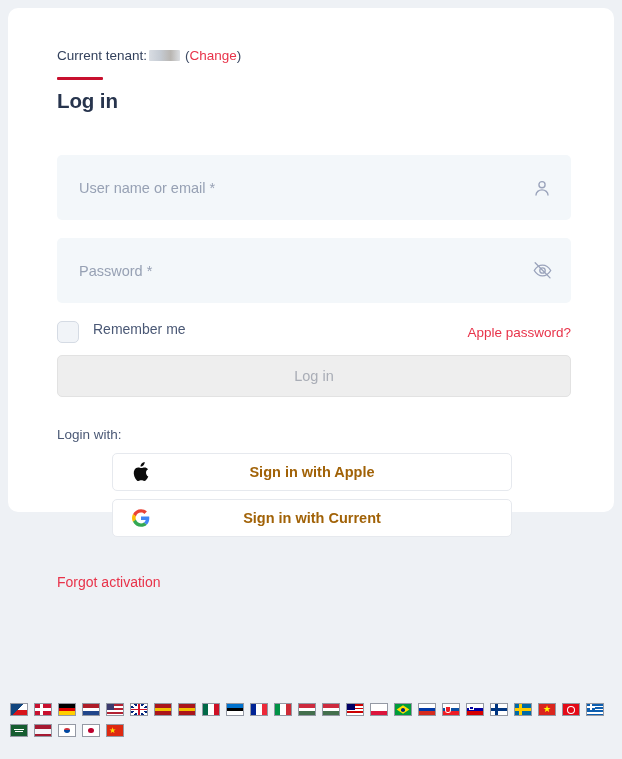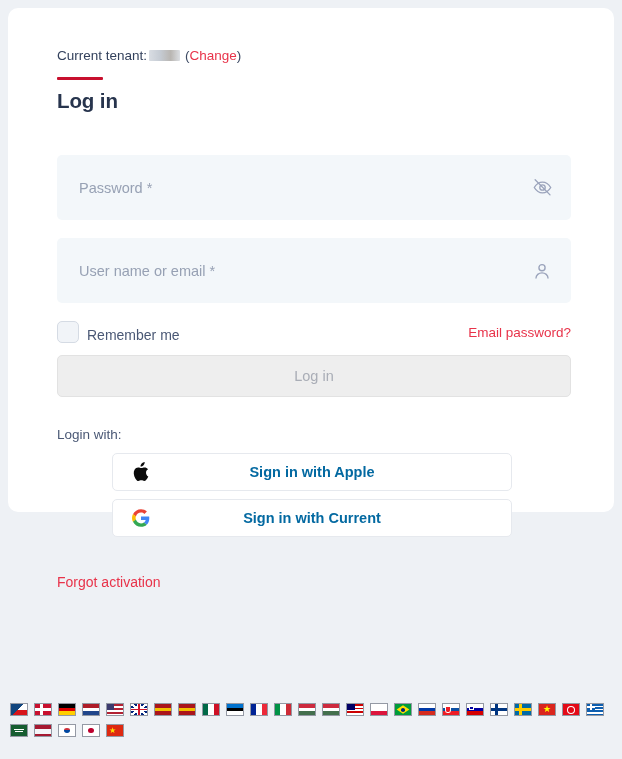--- a/index.html
+++ b/index.html
@@ -77,21 +77,21 @@
     color: #9aa3bb; display: flex; align-items: center; justify-content: center;
     cursor: pointer;
   }
   .field-icon.static { cursor: default; }
 
   
   .remember-row {
     display: flex; align-items: center; justify-content: space-between;
     width: 514px; margin-top: 3px; margin-bottom: 12px;
   }
-  .remember-left { display: flex; align-items: flex-end; gap: 8px; }
+  .remember-left { display: flex; align-items: flex-start; gap: 14px; }
   .checkbox {
     width: 22px; height: 22px; border: 1px solid #d5dbe4;
     border-radius: 5px; background: #f1f4f8; cursor: pointer;
   }
   .remember-label { font-size: 14px; color: #4a5875; }
   .forgot { font-size: 13.5px; color: #e8334a; text-decoration: none; cursor: pointer; }
 
   
   .login-btn {
     width: 514px; height: 42px;
@@ -114,21 +114,21 @@
     background: #ffffff; border: 1px solid #e6e9ee; border-radius: 5px;
     margin-bottom: 8px;
     display: flex; align-items: center; justify-content: center;
     cursor: pointer;
   }
   .social-logo {
     position: absolute; left: 18px; top: 50%; transform: translateY(-50%);
     width: 20px; height: 20px;
     display: flex; align-items: center; justify-content: center;
   }
-  .social-label { font-size: 14.5px; color: #0369a1; font-weight: bold; }
+  .social-label { font-size: 14.5px; color: #a16207; font-weight: bold; }
 
   .ms-grid {
     width: 17px; height: 17px;
     display: grid; grid-template-columns: 8px 8px; grid-template-rows: 8px 8px;
     gap: 1px;
   }
   .ms-a { background: #f25022; }
   .ms-b { background: #7fba00; }
   .ms-c { background: #00a4ef; }
   .ms-d { background: #ffb900; }
@@ -175,48 +175,48 @@
             <span class="link-paren">)</span>
         </div>
       </div>
 
       
       <div class="accent-bar"></div>
       <h1 class="page-title">Log in</h1>
 
       
       <div class="fields">
+
+        <div class="field">
+          <input type="text" placeholder="User name or email *" style="">
+          <span class="field-icon static">
+            <svg width="20" height="20" viewBox="0 0 24 24" fill="none" stroke="currentColor" stroke-width="1.6" stroke-linecap="round">
+              <circle cx="12" cy="8" r="3.7"></circle>
+              <path d="M4.8 20.5c0-3.6 3.2-6.2 7.2-6.2s7.2 2.6 7.2 6.2"></path>
+            </svg>
+          </span>
+        </div>
 
         <div class="field">
           <input type="password" placeholder="Password *" style="">
           <span class="field-icon">
             <svg width="21" height="21" viewBox="0 0 24 24" fill="none" stroke="currentColor" stroke-width="1.5" stroke-linecap="round">
               <path d="M2.6 12s3.7-6.2 9.4-6.2S21.4 12 21.4 12s-3.7 6.2-9.4 6.2S2.6 12 2.6 12z"></path>
               <circle cx="12" cy="12" r="3.1"></circle>
               <line x1="3.6" y1="3.2" x2="20.6" y2="20.4"></line>
             </svg>
           </span>
         </div>
 
-        <div class="field">
-          <input type="text" placeholder="User name or email *" style="">
-          <span class="field-icon static">
-            <svg width="20" height="20" viewBox="0 0 24 24" fill="none" stroke="currentColor" stroke-width="1.6" stroke-linecap="round">
-              <circle cx="12" cy="8" r="3.7"></circle>
-              <path d="M4.8 20.5c0-3.6 3.2-6.2 7.2-6.2s7.2 2.6 7.2 6.2"></path>
-            </svg>
-          </span>
-        </div>
-
         <div class="remember-row">
           <div class="remember-left">
             <span class="checkbox"></span>
             <span class="remember-label">Remember me</span>
           </div>
-          <a class="forgot">Email password?</a>
+          <a class="forgot">Apple password?</a>
         </div>
 
         <button class="login-btn" disabled="">Log in</button>
       </div>
 
       
       <div class="login-with">Login with:</div>
       <div class="social-list">
 
         <div class="social-btn">

